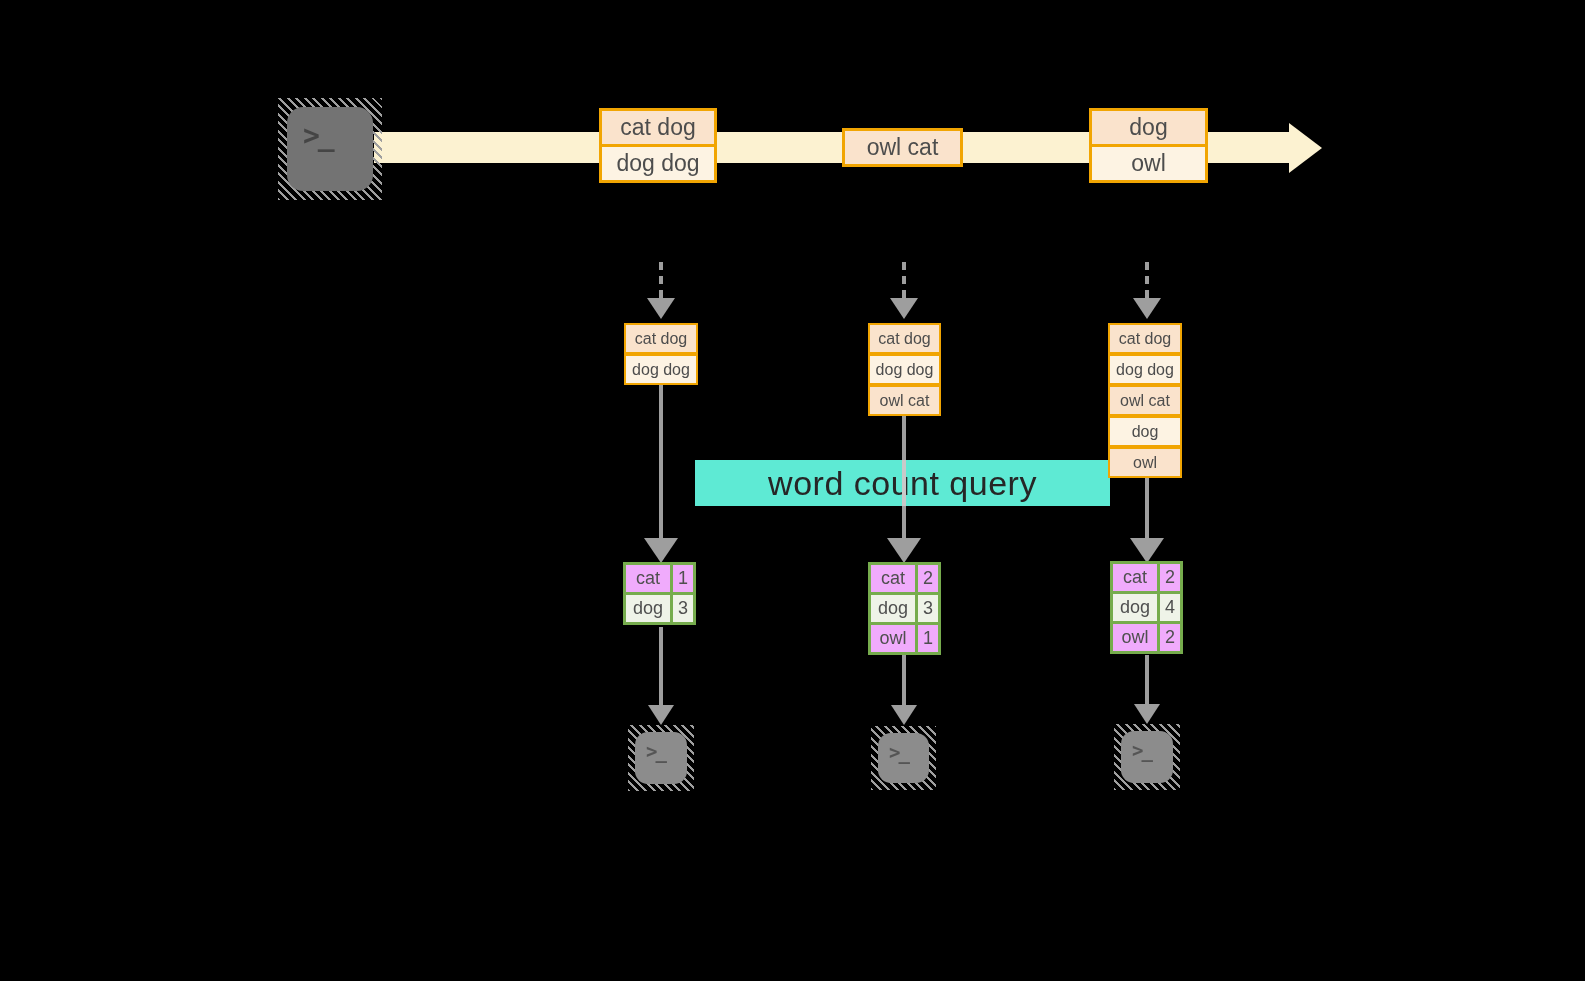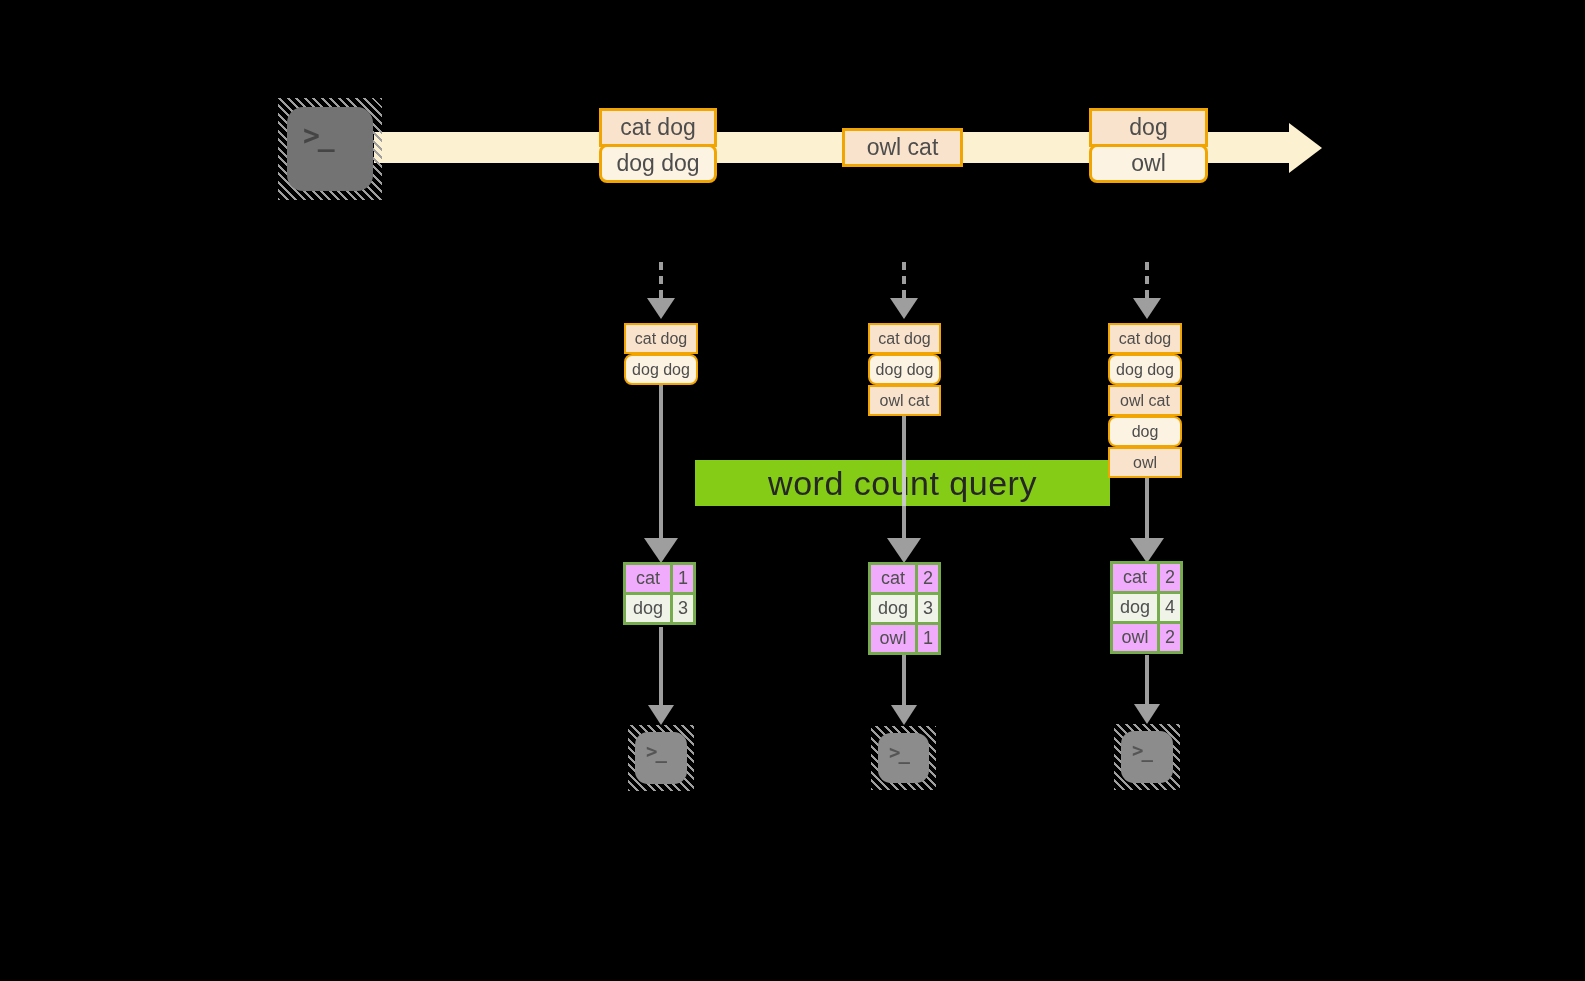--- a/index.html
+++ b/index.html
@@ -24,42 +24,42 @@
       color:#454545;letter-spacing:-2px;}
   .term-big .prompt{left:16px;top:12px;font-size:28px;}
   .term-small .prompt{left:11px;top:8px;font-size:19px;color:#555555;}
 
   
   .sbox{z-index:2;}
   .srow{box-sizing:border-box;border:3px solid #F1A502;height:39px;display:flex;
       align-items:center;justify-content:center;font-size:23px;color:#4D4D4D;}
   .srow + .srow{margin-top:-3px;}
   .peach{background:#FAE3CC;}
-  .cream{background:#FDF3E3;border-radius:8px;}
+  .cream{background:#FDF3E3;}
 
   
   .dash{width:0;height:36px;top:262px;border-left:4px dashed #9E9E9E;z-index:2;}
   .dhead{top:298px;width:0;height:0;border-left:14px solid transparent;
       border-right:14px solid transparent;border-top:21px solid #9E9E9E;z-index:2;}
 
   
   .stack{z-index:6;}
   .strow{box-sizing:border-box;border:2px solid #F1A502;height:31px;display:flex;
       align-items:center;justify-content:center;font-size:16px;color:#4D4D4D;}
 
   
   .vline{width:4px;background:#9E9E9E;z-index:4;}
   .vline-lt{width:4px;background:#C9C9C9;z-index:6;}
   .vhead{width:0;height:0;border-left:17px solid transparent;
       border-right:17px solid transparent;border-top:25px solid #9E9E9E;z-index:4;}
   .vhead-s{width:0;height:0;border-left:13px solid transparent;
       border-right:13px solid transparent;border-top:20px solid #9E9E9E;z-index:4;}
 
   
-  .banner{left:695px;top:460px;width:415px;height:46px;background:#84cc16;z-index:5;
+  .banner{left:695px;top:460px;width:415px;height:46px;background:#5eead4;z-index:5;
       display:flex;align-items:center;justify-content:center;}
   .banner span{font-size:34px;color:#262626;letter-spacing:0.5px;}
 
   
   .gtable{background:#76AC4D;padding:3px;display:grid;grid-template-columns:44px 20px;
       gap:3px;z-index:4;}
   .gcell{display:flex;align-items:center;justify-content:center;font-size:18px;
       color:#4F4F4F;height:27px;}
   .g1{background:#f0abfc;}
   .g2{background:#EFF3E8;}

